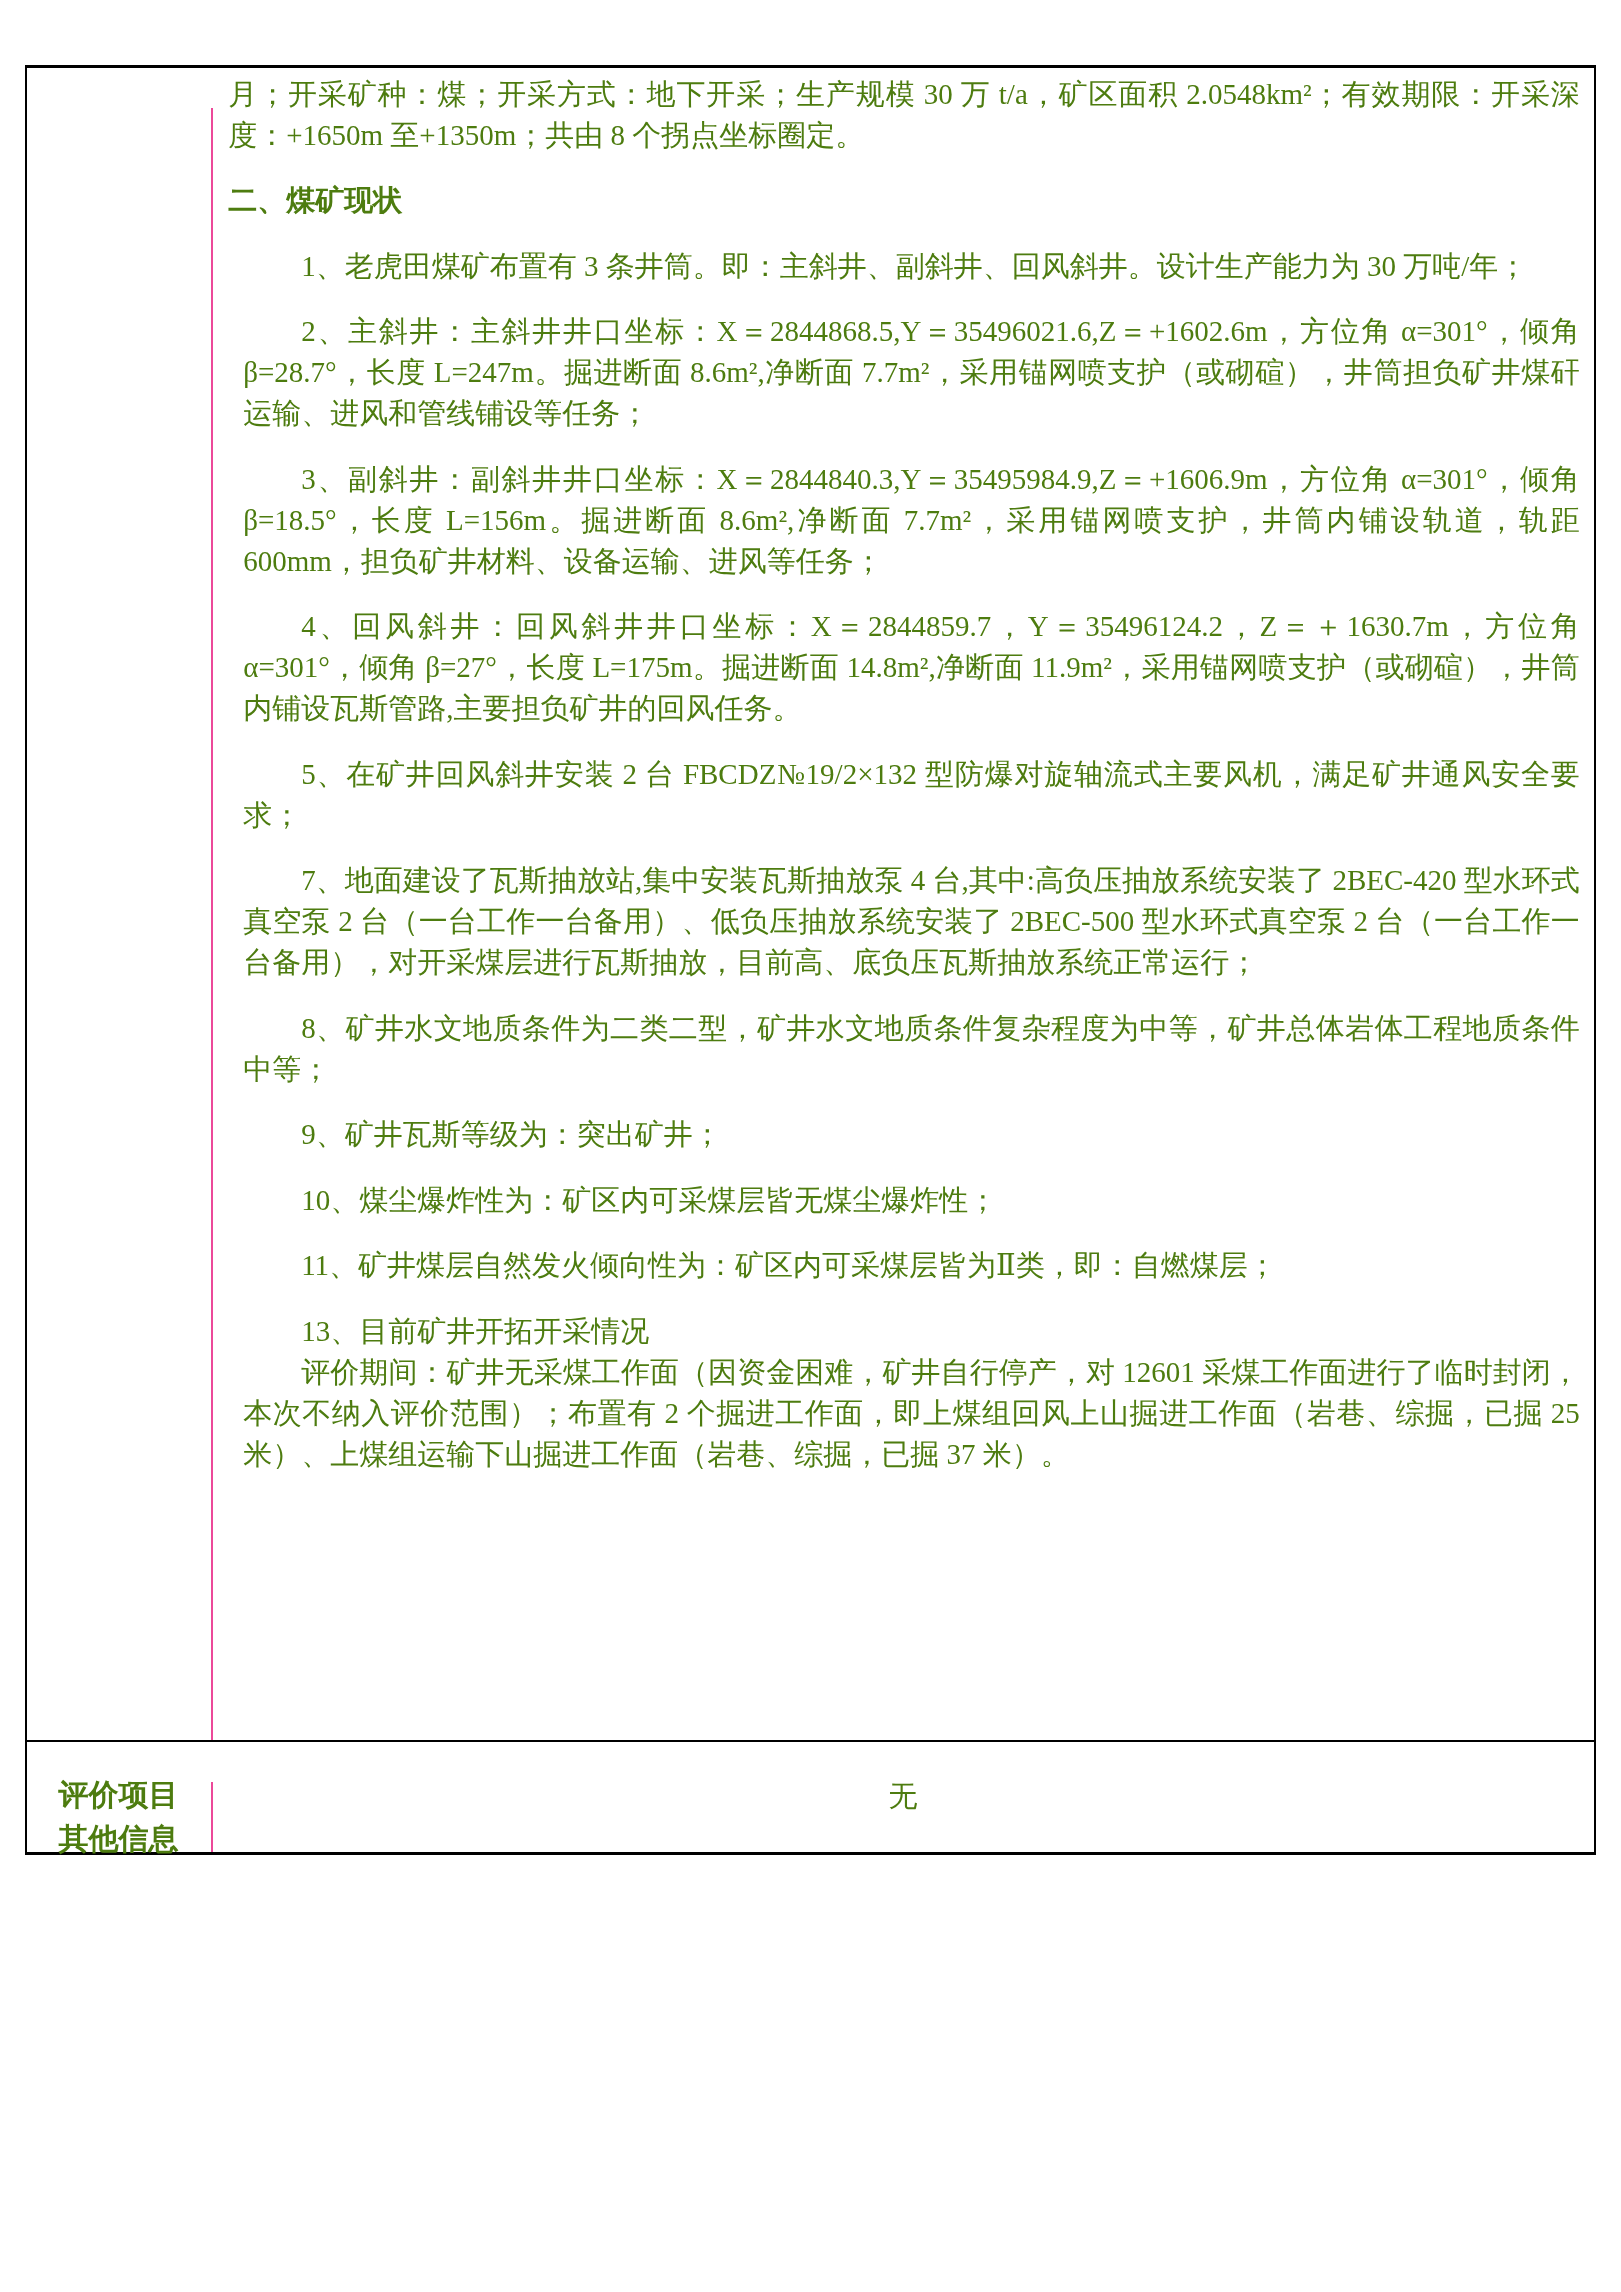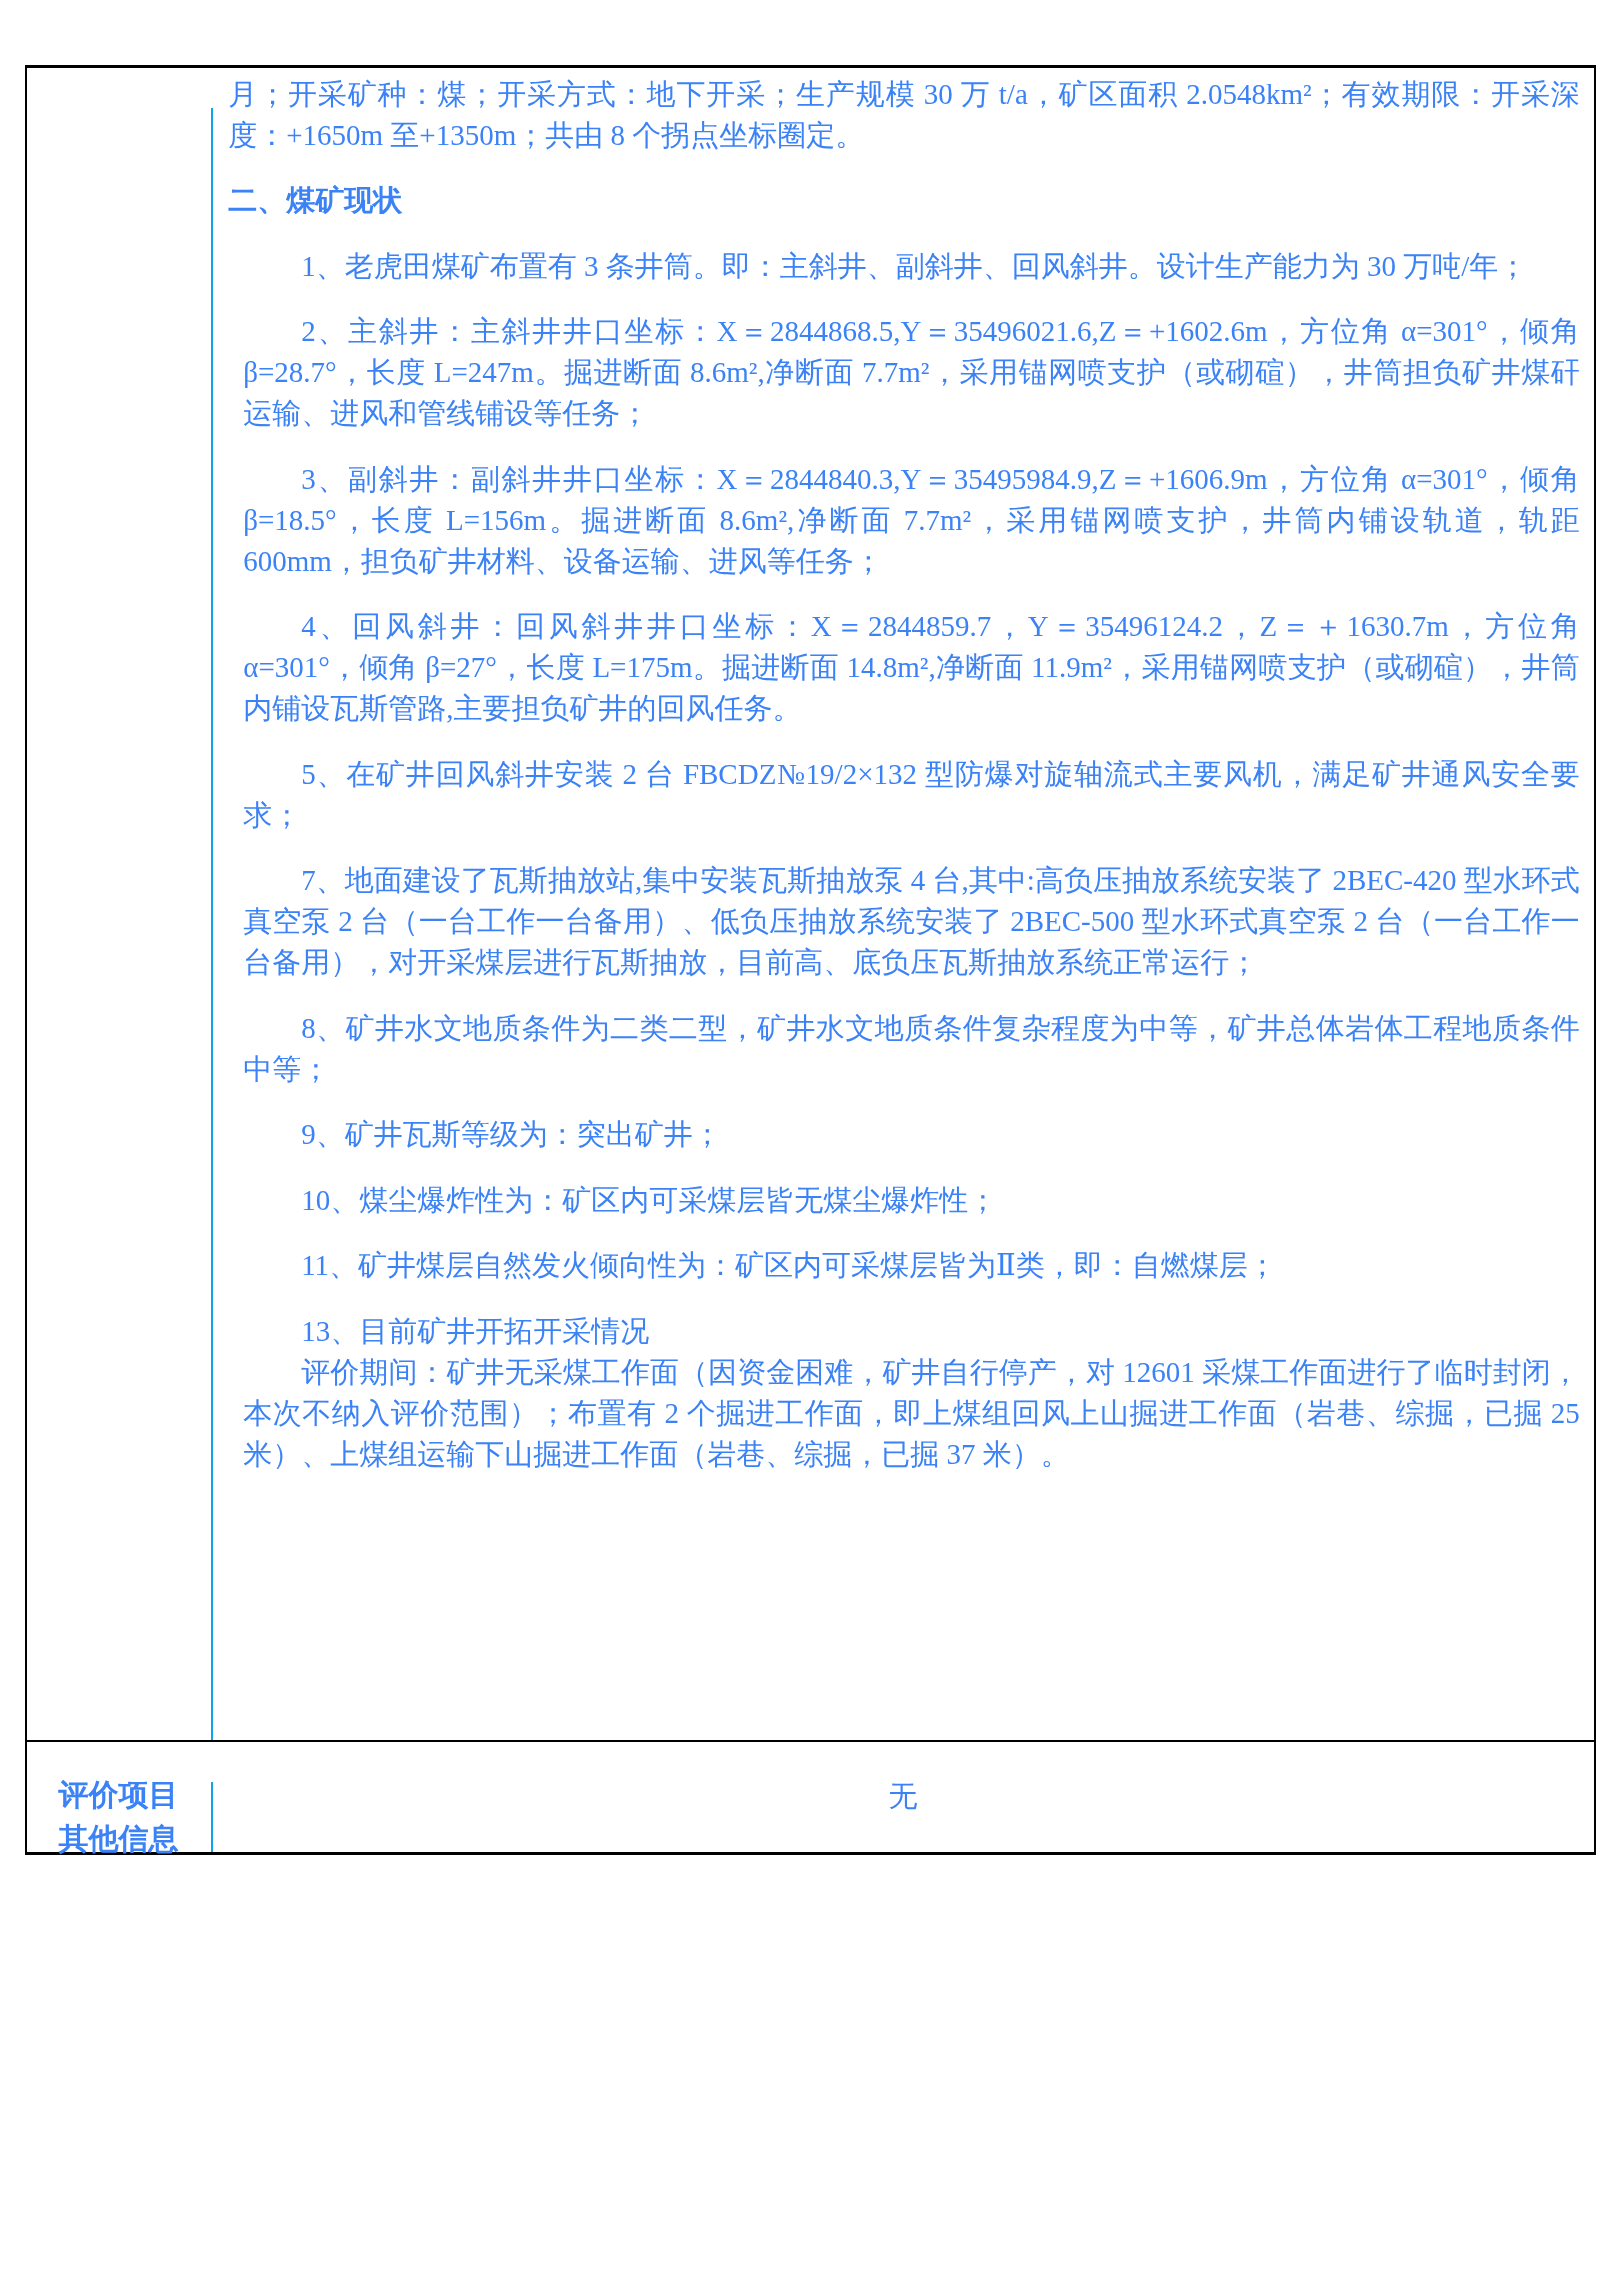--- a/index.html
+++ b/index.html
@@ -6,41 +6,41 @@
     margin: 0;
     padding: 0;
     background: #ffffff;
   }
   #page {
     position: relative;
     width: 1621px;
     height: 2175px;
     background: #ffffff;
     font-family: "Liberation Serif", "DejaVu Serif", serif;
-    color: #3b82f6;
+    color: #4d7c0f;
   }
   #doc-table {
     position: absolute;
     left: 24.5px;
     top: 65px;
     width: 1567px;
     border: 2.9px solid #000000;
     border-top-width: 3.9px;
     border-bottom-width: 3.9px;
   }
   .row {
     display: flex;
     align-items: stretch;
   }
   .row-main { height: 1672px; }
   .row-footer { height: 110px; border-top: 2.9px solid #000000; }
   .head-cell {
     width: 184px;
     flex: none;
-    border-right: 2px solid #0ea5e9;
+    border-right: 2px solid #ec4899;
     margin-top: 40px;
   }
   .content-cell {
     flex: 1 1 auto;
     overflow: hidden;
   }
   .row-main .content-cell {
     padding: 5.9px 13.7px 0 15.7px;
     font-size: 29px;
     line-height: 41px;

